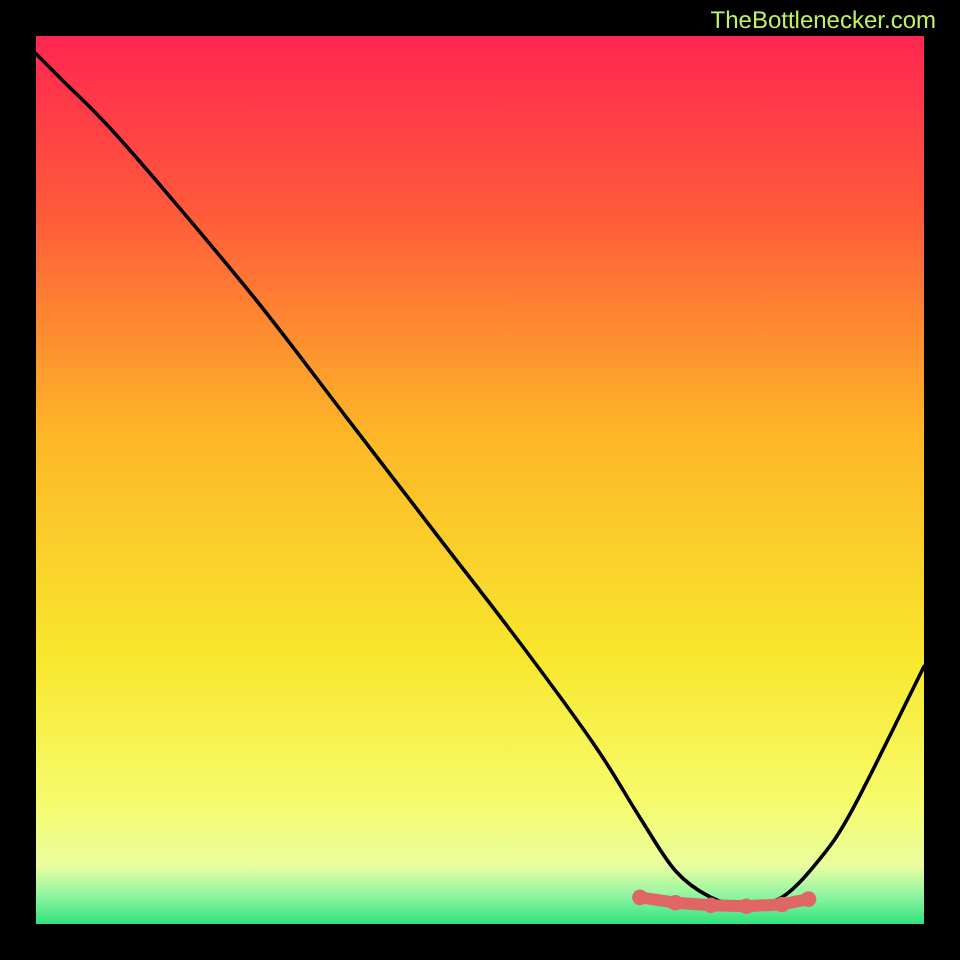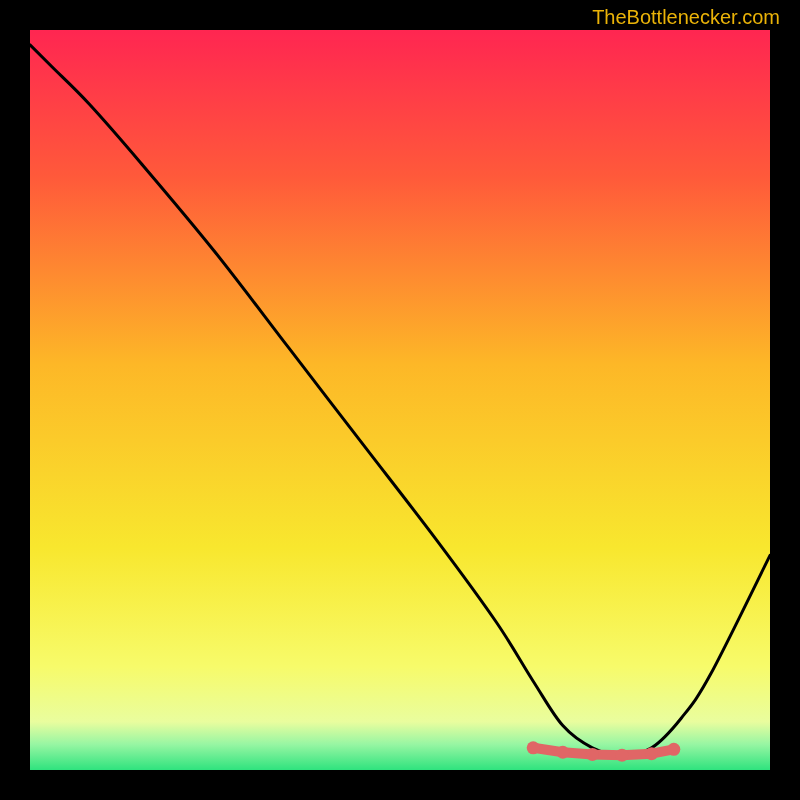--- a/index.html
+++ b/index.html
@@ -8,21 +8,21 @@
     width: 800px;
     height: 800px;
     background: #000;
     position: relative;
     font-family: Arial, sans-serif;
   }
   .watermark {
     position: absolute;
     top: 6px;
     right: 20px;
-    color: #eab308;
+    color: #bef264;
     font-size: 20px;
     font-weight: 500;
     z-index: 10;
   }
   .plot-area {
     position: absolute;
     top: 30px;
     left: 30px;
     width: 740px;
     height: 740px;

